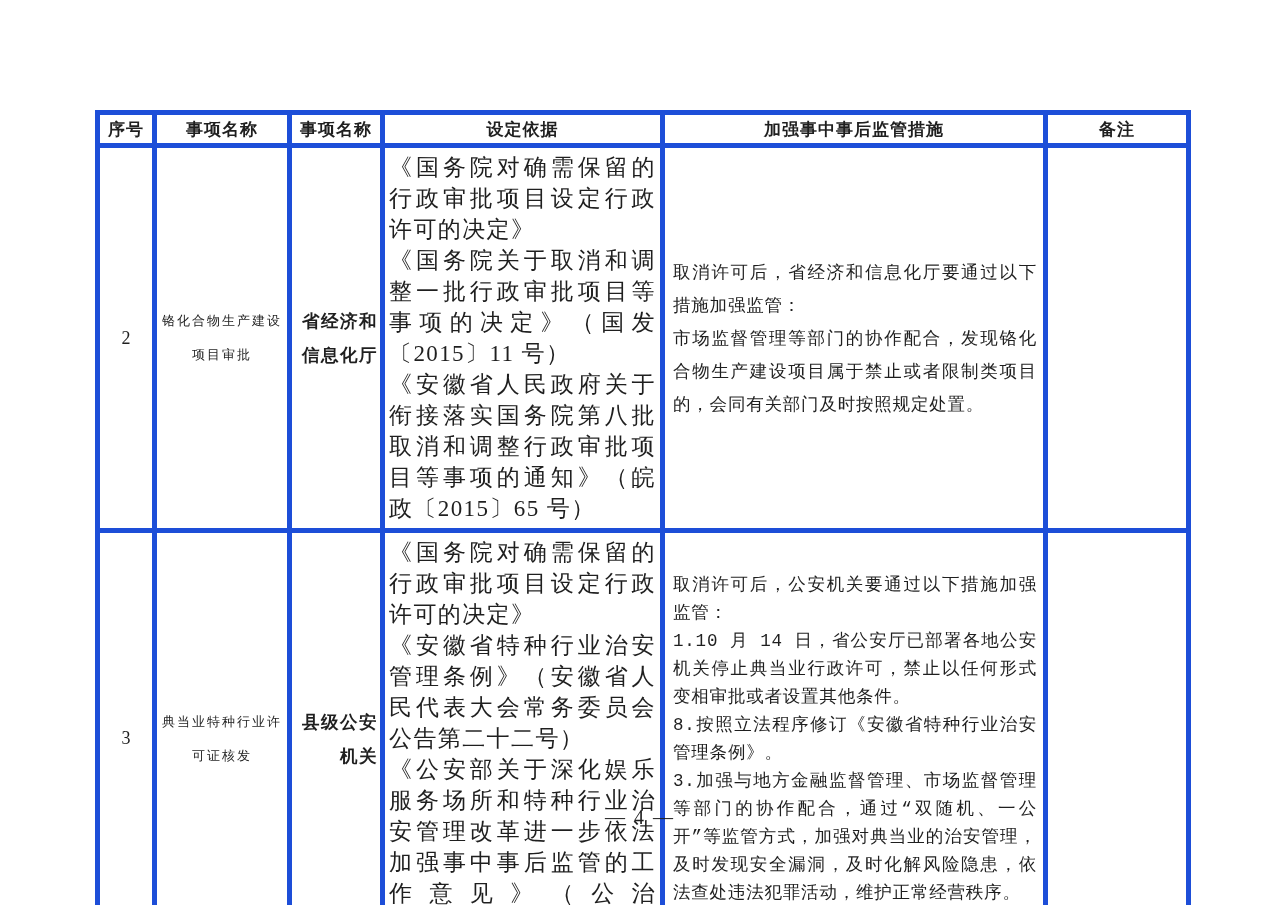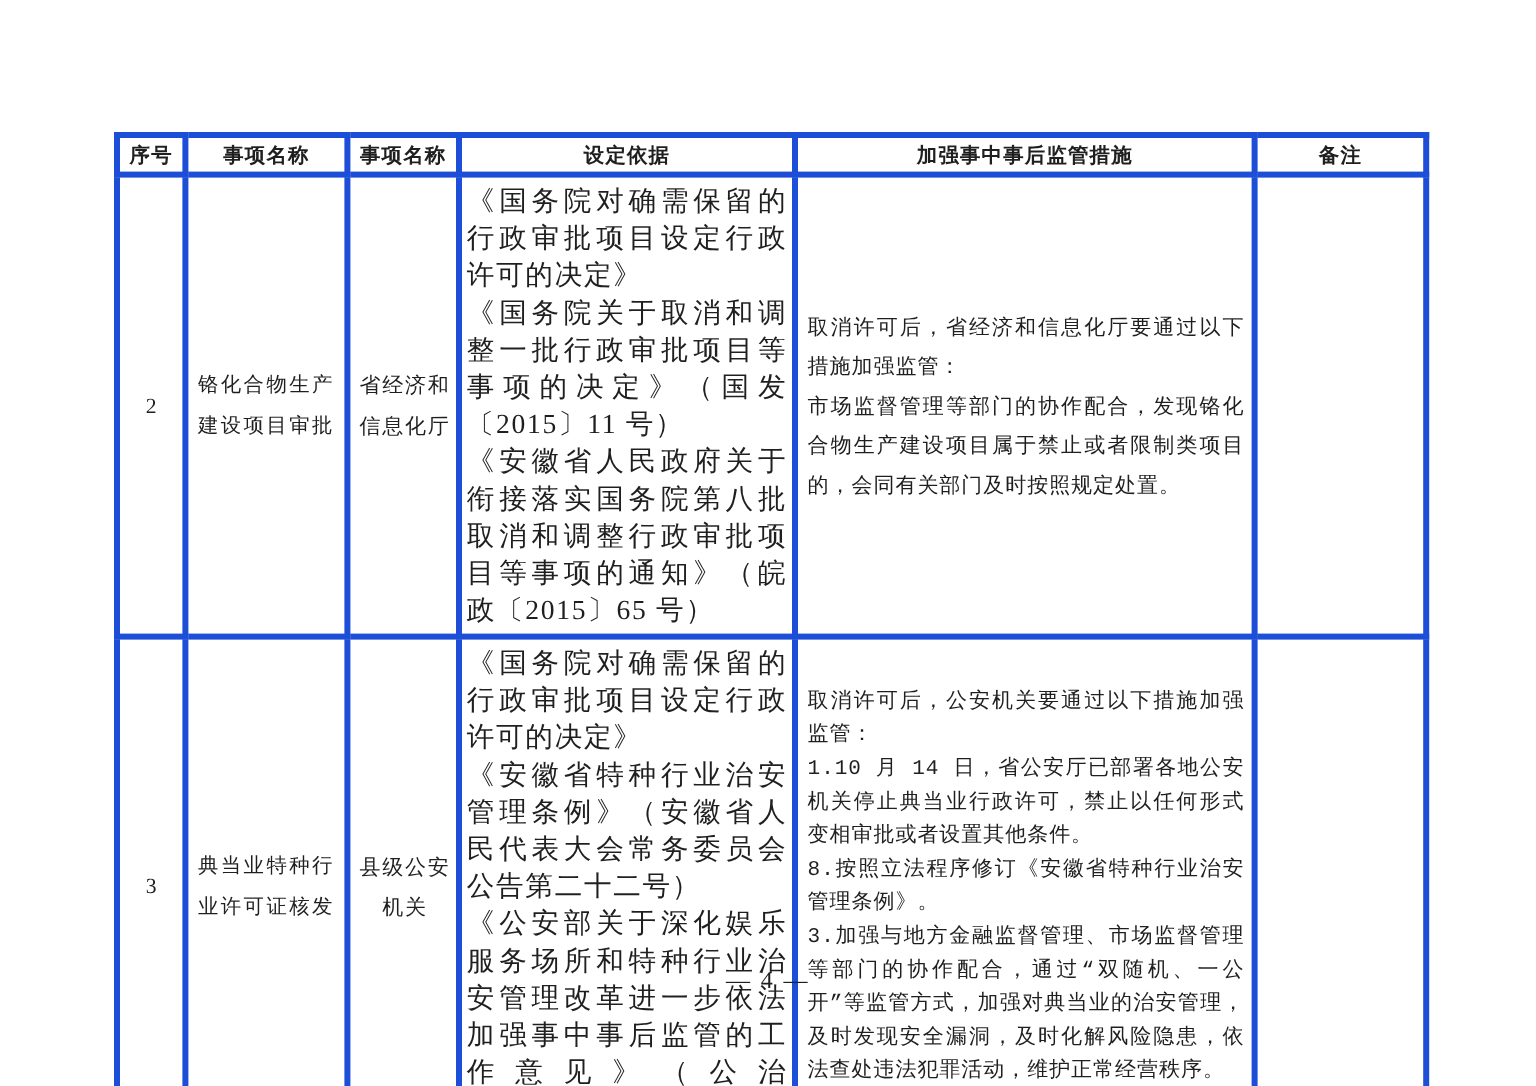--- a/index.html
+++ b/index.html
@@ -45,31 +45,32 @@
   }
   tr.row-2 { height: 282px; }
   tr.row-3 { height: 372px; }
 
   td.c-seq {
     text-align: center;
     font-size: 18px;
   }
   td.c-name {
     text-align: center;
-    font-size: 17px;
+    font-size: 13px;
     letter-spacing: 2px;
     line-height: 34px;
     padding: 0 2px;
   }
   td.c-dept {
-    text-align: center;
+    text-align: right;
     font-size: 17.5px;
     letter-spacing: 1.5px;
     line-height: 34px;
     padding: 0 2px 0 5px;
+    font-weight: bold;
   }
   td.c-basis {
     padding: 4px 4px;
     font-size: 23px;
   }
   td.c-basis p {
     margin: 0;
     line-height: 31px;
     letter-spacing: 1.4px;
     text-align: justify;

